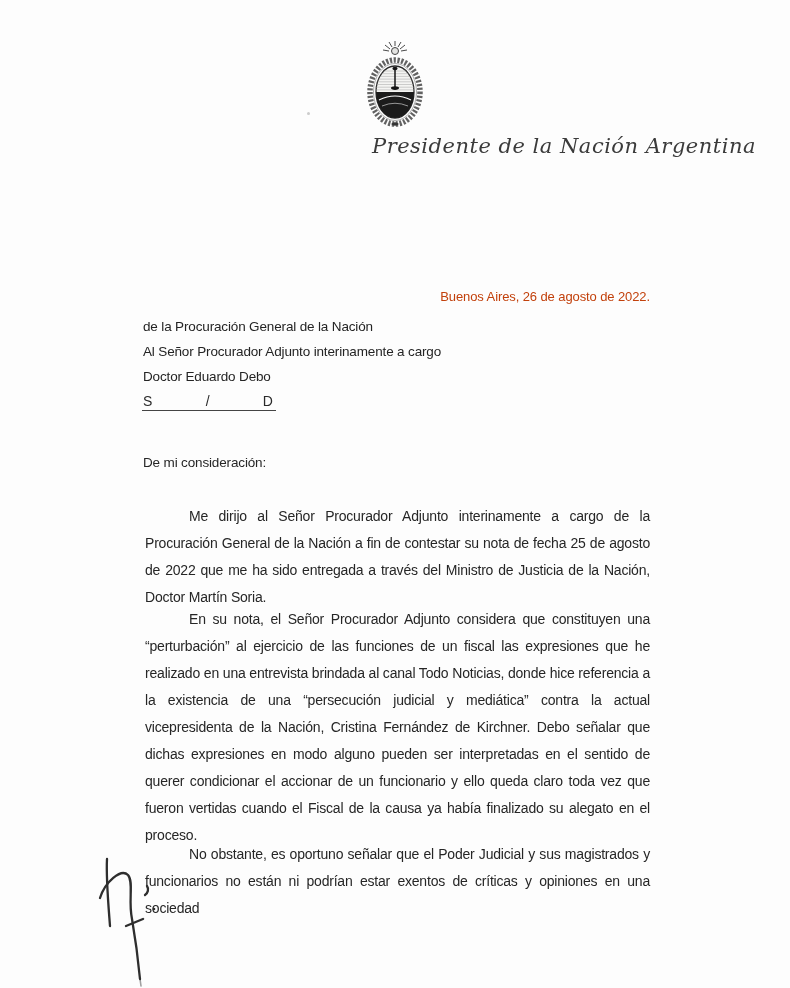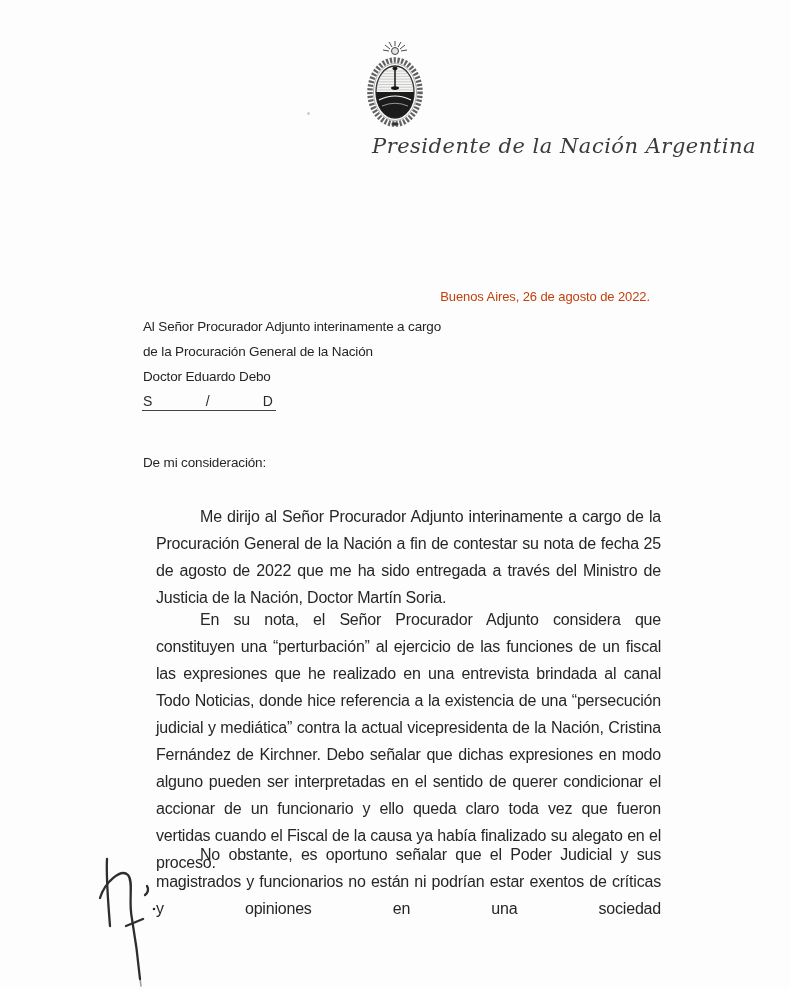--- a/index.html
+++ b/index.html
@@ -75,24 +75,24 @@
   }
   .salutation {
     position: absolute;
     left: 143px;
     top: 455px;
     font-size: 13.5px;
     letter-spacing: -0.15px;
   }
   .para {
     position: absolute;
-    left: 156px;
+    left: 145px;
     width: 505px;
     margin: 0;
-    font-size: 16px;
+    font-size: 14px;
     line-height: 27px;
     letter-spacing: -0.2px;
     text-align: justify;
     text-indent: 44px;
     color: #262626;
   }
   .para-0 { top: 503px; }
   .para-1 { top: 606px; }
   .para-2 { top: 841px; }
   .ital { }
@@ -145,22 +145,22 @@
     <path d="M29,84 Q33,80.5 37,84 Q33,87.5 29,84 Z" fill="#333333"></path>
   </svg>
 
   <div class="letterhead-title">Presidente de la Nación Argentina</div>
 
   <div class="speck"></div>
 
   <div class="date-line">Buenos Aires, 26 de agosto de 2022.</div>
 
   <div class="recipient">
+    <div>de la Procuración General de la Nación</div>
     <div>Al Señor Procurador Adjunto interinamente a cargo</div>
-    <div>de la Procuración General de la Nación</div>
     <div>Doctor Eduardo Debo</div>
   </div>
 
   <div class="sd-line">
     <span>S</span>
     <span>/</span>
     <span>D</span>
   </div>
 
   <div class="salutation">De mi consideración:</div>

